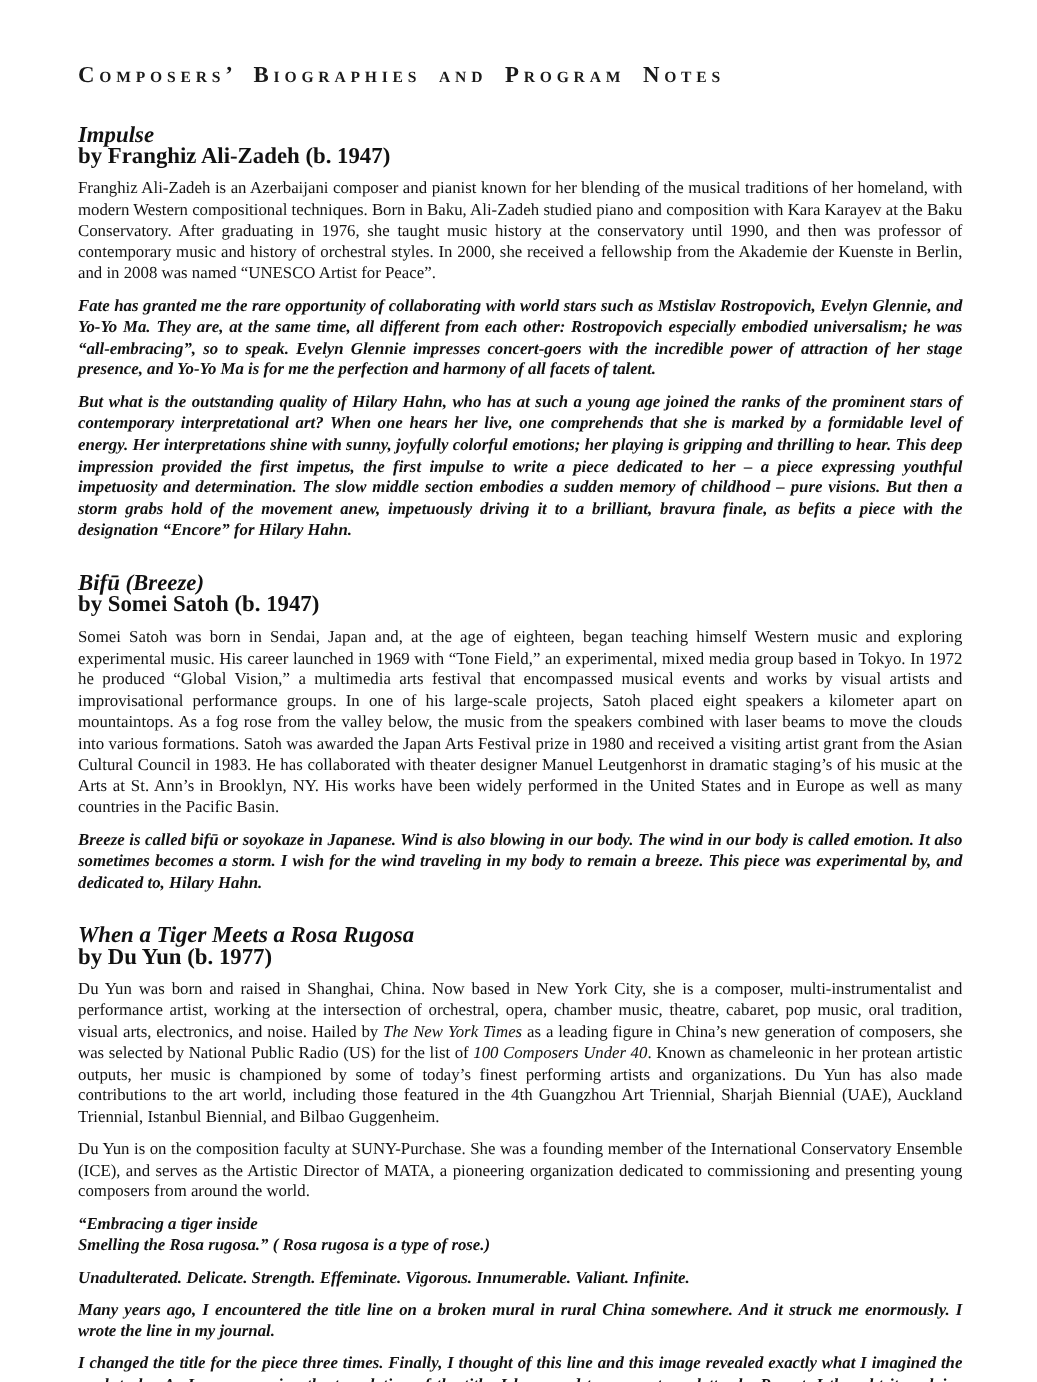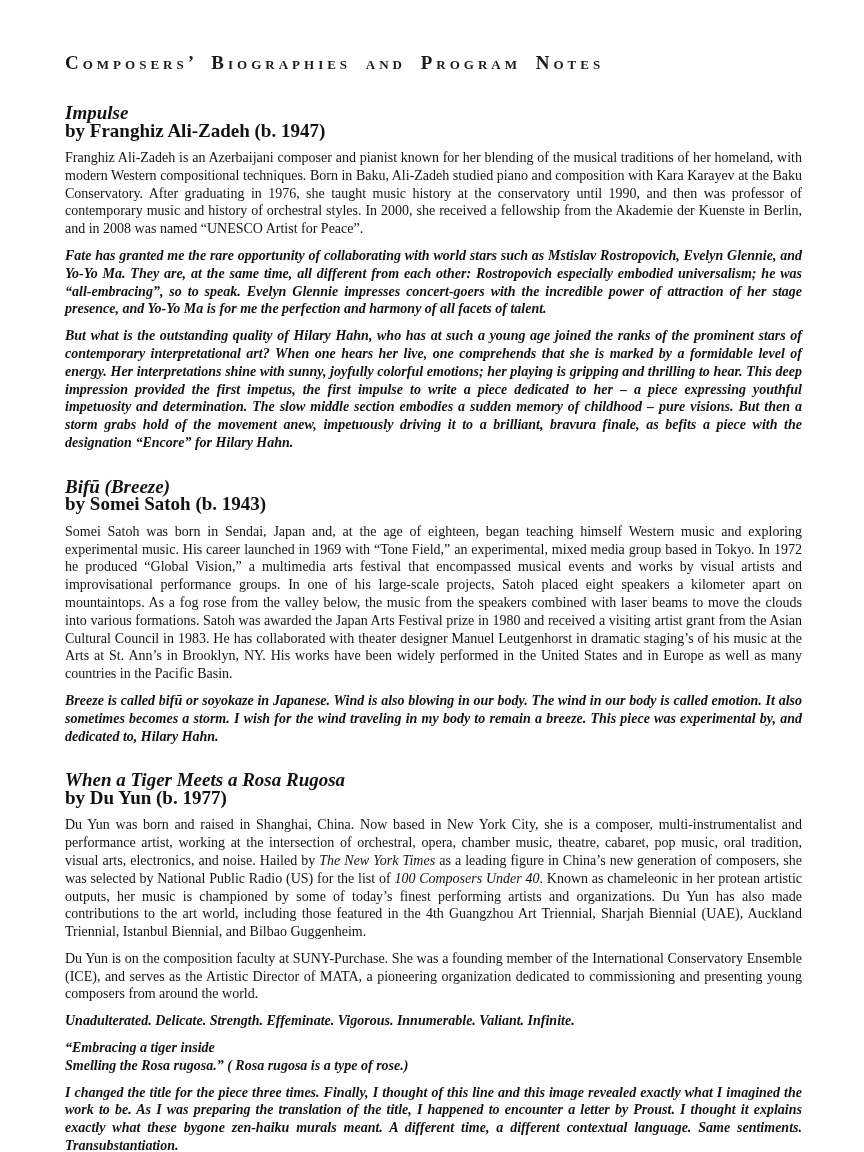--- a/index.html
+++ b/index.html
@@ -51,30 +51,31 @@
           <span class="work-title">Impulse</span>
           <span class="work-byline">by Franghiz Ali-Zadeh (b. 1947)</span>
         </h2>
         <p class="para">Franghiz Ali-Zadeh is an Azerbaijani composer and pianist known for her blending of the musical traditions of her homeland, with modern Western compositional techniques.  Born in Baku, Ali-Zadeh studied piano and composition with Kara Karayev at the Baku Conservatory.  After graduating in 1976, she taught music history at the conservatory until 1990, and then was professor of contemporary music and history of orchestral styles.  In 2000, she received a fellowship from the Akademie der Kuenste in Berlin, and in 2008 was named “UNESCO Artist for Peace”.</p>
         <p class="para italic">Fate has granted me the rare opportunity of collaborating with world stars such as Mstislav Rostropovich, Evelyn Glennie, and Yo-Yo Ma. They are, at the same time, all different from each other: Rostropovich especially embodied universalism; he was “all-embracing”, so to speak. Evelyn Glennie impresses concert-goers with the incredible power of attraction of her stage presence, and Yo-Yo Ma is for me the perfection and harmony of all facets of talent.</p>
         <p class="para italic">But what is the outstanding quality of Hilary Hahn, who has at such a young age joined the ranks of the prominent stars of contemporary interpretational art? When one hears her live, one comprehends that she is marked by a formidable level of energy. Her interpretations shine with sunny, joyfully colorful emotions; her playing is gripping and thrilling to hear. This deep impression provided the first impetus, the first impulse to write a piece dedicated to her – a piece expressing youthful impetuosity and determination. The slow middle section embodies a sudden memory of childhood – pure visions. But then a storm grabs hold of the movement anew, impetuously driving it to a brilliant, bravura finale, as befits a piece with the designation “Encore” for Hilary Hahn.</p>
       </section>
       <section class="work">
         <h2 class="work-heading">
           <span class="work-title">Bifū (Breeze)</span>
-          <span class="work-byline">by Somei Satoh (b. 1943)</span>
+          <span class="work-byline">by Somei Satoh (b. 1947)</span>
         </h2>
         <p class="para">Somei Satoh was born in Sendai, Japan and, at the age of eighteen, began teaching himself Western music and exploring experimental music. His career launched in 1969 with “Tone Field,” an experimental, mixed media group based in Tokyo.  In 1972 he produced “Global Vision,” a multimedia arts festival that encompassed musical events and works by visual artists and improvisational performance groups. In one of his large-scale projects, Satoh placed eight speakers a kilometer apart on mountaintops.  As a fog rose from the valley below, the music from the speakers combined with laser beams to move the clouds into various formations.  Satoh was awarded the Japan Arts Festival prize in 1980 and received a visiting artist grant from the Asian Cultural Council in 1983. He has collaborated with theater designer Manuel Leutgenhorst in dramatic staging’s of his music at the Arts at St. Ann’s in Brooklyn, NY. His works have been widely performed in the United States and in Europe as well as many countries in the Pacific Basin.</p>
         <p class="para italic">Breeze is called bifū or soyokaze in Japanese. Wind is also blowing in our body. The wind in our body is called emotion. It also sometimes becomes a storm. I wish for the wind traveling in my body to remain a breeze. This piece was experimental by, and dedicated to, Hilary Hahn.</p>
       </section>
       <section class="work">
         <h2 class="work-heading">
           <span class="work-title">When a Tiger Meets a Rosa Rugosa</span>
           <span class="work-byline">by Du Yun (b. 1977)</span>
         </h2>
         <p class="para">Du Yun was born and raised in Shanghai, China.  Now based in New York City, she is a composer, multi-instrumentalist and performance artist, working at the intersection of orchestral, opera, chamber music, theatre, cabaret, pop music, oral tradition, visual arts, electronics, and noise. Hailed by <i>The New York Times</i> as a leading figure in China’s new generation of composers, she was selected by National Public Radio (US) for the list of <i>100 Composers Under 40</i>. Known as chameleonic in her protean artistic outputs, her music is championed by some of today’s finest performing artists and organizations. Du Yun has also made contributions to the art world, including those featured in the 4th Guangzhou Art Triennial, Sharjah Biennial (UAE), Auckland Triennial, Istanbul Biennial, and Bilbao Guggenheim.</p>
         <p class="para">Du Yun is on the composition faculty at SUNY-Purchase. She was a founding member of the International Conservatory Ensemble (ICE), and serves as the Artistic Director of MATA, a pioneering organization dedicated to commissioning and presenting young composers from around the world.</p>
+        <p class="para italic">“Embracing a tiger inside<br>Smelling the Rosa rugosa.” ( Rosa rugosa is a type of rose.)</p>
         <p class="para italic">Unadulterated. Delicate. Strength. Effeminate. Vigorous. Innumerable. Valiant. Infinite.</p>
-        <p class="para italic">“Embracing a tiger inside<br>Smelling the Rosa rugosa.” ( Rosa rugosa is a type of rose.)</p>
+        <p class="para italic">Many years ago, I encountered the title line on a broken mural in rural China somewhere. And it struck me enormously. I wrote the line in my journal.</p>
         <p class="para italic">I changed the title for the piece three times. Finally, I thought of this line and this image revealed exactly what I imagined the work to be.  As I was preparing the translation of the title, I happened to encounter a letter by Proust. I thought it explains exactly what these bygone zen-haiku murals meant. A different time, a different contextual language. Same sentiments. Transubstantiation.</p>
       </section>
     </main>
 </div>
 
 </body></html>

